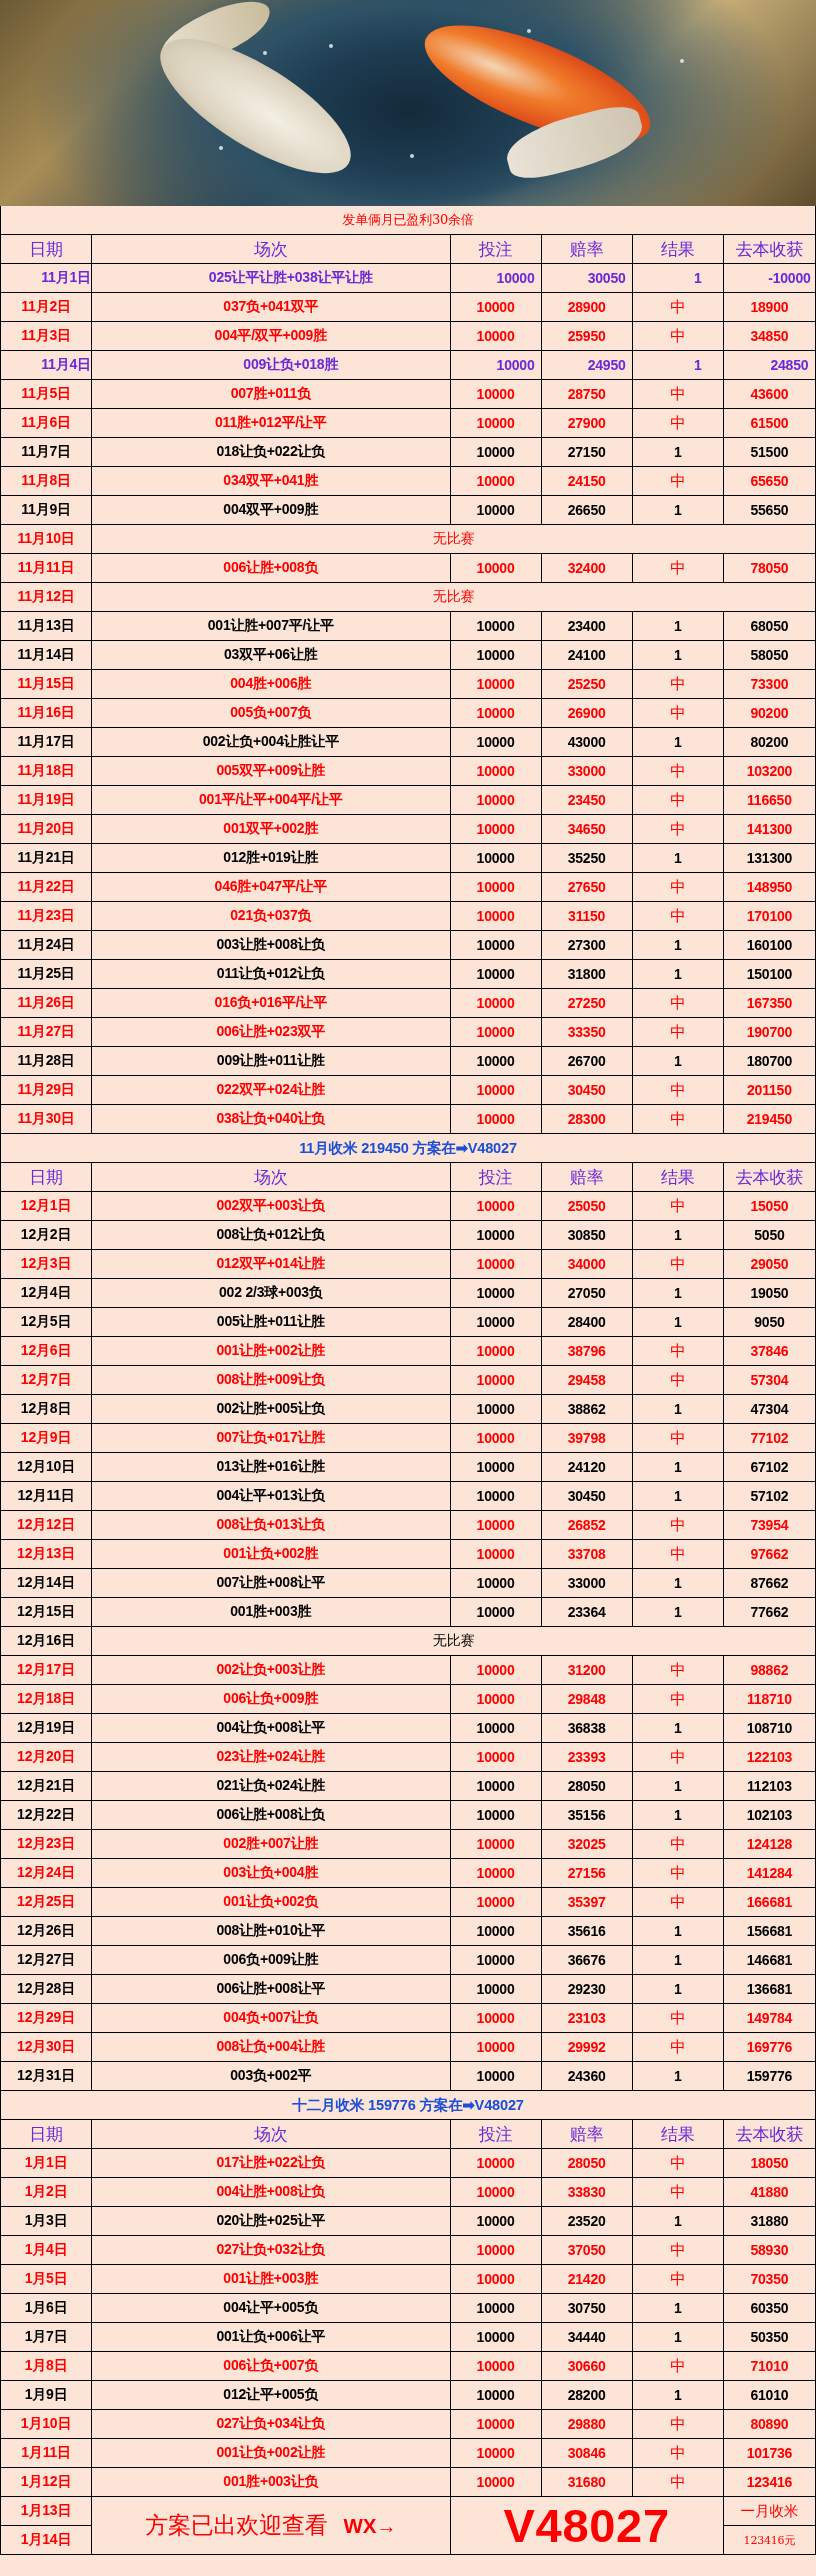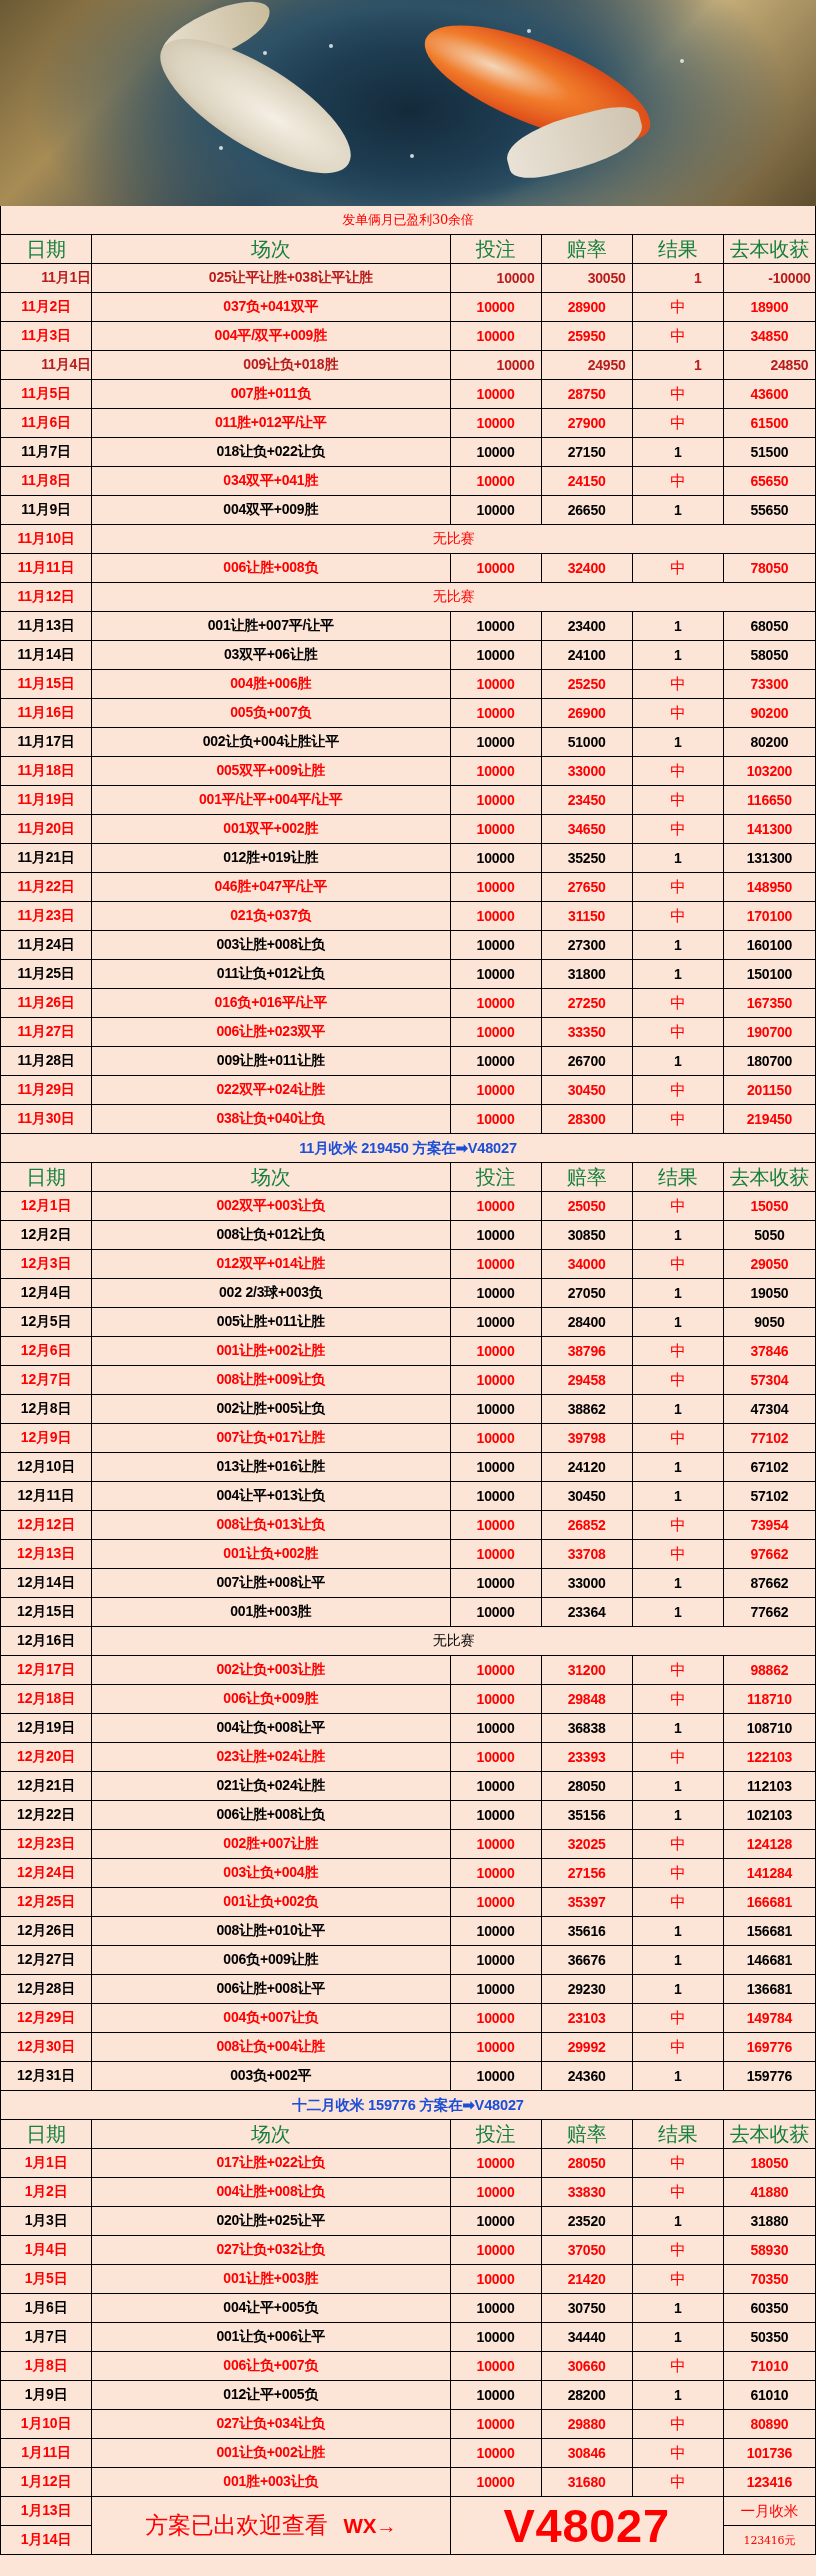--- a/index.html
+++ b/index.html
@@ -13,24 +13,24 @@
   .koi-white { left: 146px; top: 66px; width: 219px; height: 80px; background: radial-gradient(ellipse at 60% 50%, #f4efe4 0%, #dcd3bf 60%, #b9ad93 100%); transform: rotate(32deg); }
   .koi-white-tail { left: 157px; top: 11px; width: 117px; height: 44px; background: linear-gradient(90deg, #e8e1d1, #c9bc9c); transform: rotate(-20deg); border-radius: 60% 40% 60% 40%; }
   .koi-orange { left: 417px; top: 44px; width: 241px; height: 80px; background: radial-gradient(ellipse at 30% 50%, #f3d6b8 0%, #f07b2a 35%, #e0501a 70%, #b8410f 100%); transform: rotate(22deg); }
   .koi-orange-tail { left: 505px; top: 117px; width: 139px; height: 51px; background: linear-gradient(90deg, #e9e2d6, #cfc4b0); transform: rotate(-15deg); border-radius: 50% 30% 50% 30%; }
   .sparkle { position: absolute; width: 4.4px; height: 4.4px; background: #e9eef2; border-radius: 50%; opacity: .85; }
 
   table { border-collapse: collapse; width: 816px; table-layout: fixed; }
   td { border: 1.1px solid #000; height: 28px; padding: 0; text-align: center; vertical-align: middle;
        font-weight: bold; font-size: 14px; font-family: "Liberation Sans", sans-serif; letter-spacing: -0.2px; }
   .title-row td { border-top: none; font-family: "DejaVu Serif", serif; font-weight: normal; font-size: 13px; color: #ff0000; }
-  .hdr td { color: #15803d; font-family: "DejaVu Serif", serif; font-weight: normal; font-size: 20px; border-radius: 9px; }
+  .hdr td { color: #6d28d9; font-family: "DejaVu Serif", serif; font-weight: normal; font-size: 17px; border-radius: 9px; }
   .red td { color: #ff0000; }
   .blk td { color: #000; }
-  .slate td { color: #b91c1c; padding-left: 40px; }
+  .slate td { color: #6d28d9; padding-left: 40px; }
   .summary td { color: #1d4ed8; font-size: 14.6px; }
   .nomatch { font-family: "DejaVu Serif", serif !important; font-weight: normal !important; font-size: 14px; }
   .hit { font-family: "DejaVu Serif", serif; font-weight: normal !important; font-size: 15.4px; }
   .promo { color: #ff0000; font-family: "DejaVu Serif", serif; font-weight: normal; font-size: 23px; }
   .promo .wx { font-family: "Liberation Sans", sans-serif; font-weight: bold; font-size: 20.5px; margin-left: 16px; margin-top: 24px; }
   .code { color: #ff0000; font-size: 47px; font-weight: bold; letter-spacing: 0.7px; margin-top: 40px; }
   .month-total-label { color: #ff0000; font-family: "DejaVu Serif", serif; font-weight: normal !important; font-size: 14.6px; }
   .month-total-val { color: #ff0000; font-family: "DejaVu Serif", serif; font-weight: normal !important; font-size: 11px; margin-top: 27px; }
   col.c1 { width: 91px; } col.c2 { width: 358px; } col.c3 { width: 91px; }
   col.c4 { width: 91px; } col.c5 { width: 91px; } col.c6 { width: 92px; }
@@ -189,21 +189,21 @@
         <td>005负+007负</td>
         <td>10000</td>
         <td>26900</td>
         <td class="hit">中</td>
         <td>90200</td>
       </tr>
       <tr class="blk">
         <td>11月17日</td>
         <td>002让负+004让胜让平</td>
         <td>10000</td>
-        <td>51000</td>
+        <td>43000</td>
         <td>1</td>
         <td>80200</td>
       </tr>
       <tr class="red">
         <td>11月18日</td>
         <td>005双平+009让胜</td>
         <td>10000</td>
         <td>33000</td>
         <td class="hit">中</td>
         <td>103200</td>

